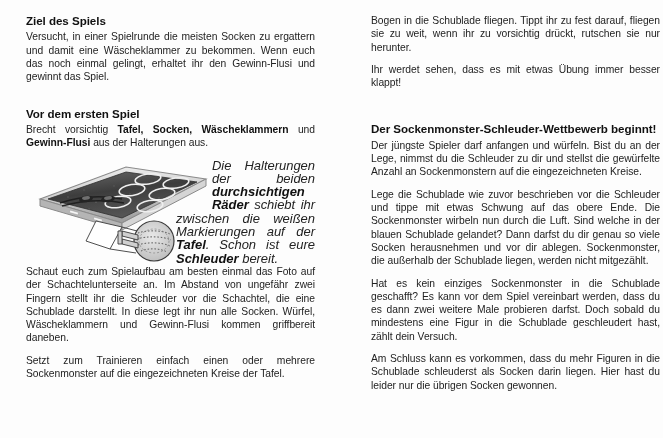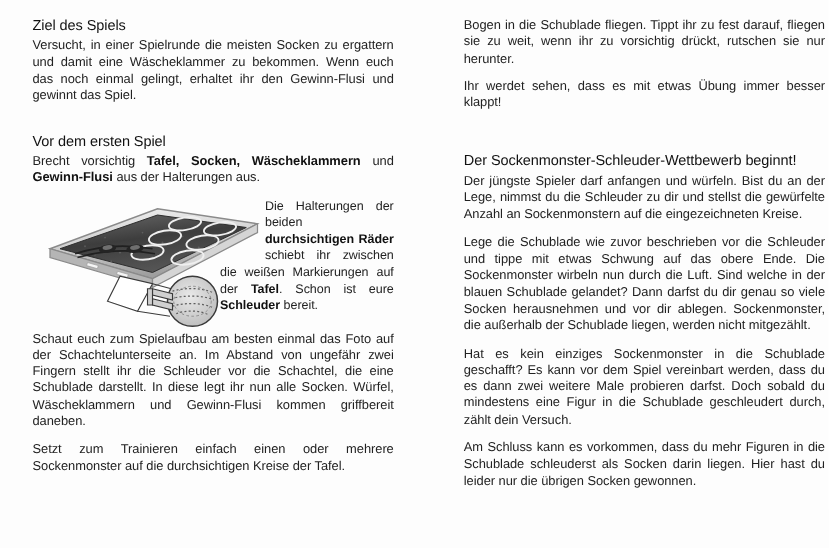--- a/index.html
+++ b/index.html
@@ -23,21 +23,21 @@
   .col {
     position: absolute;
     top: 0;
     width: 289px;
   }
   .col-left  { left: 26px; }
   .col-right { left: 371px; }
 
   h2.heading {
     font-size: 11.6px;
-    font-weight: normal;
+    font-weight: bold;
     line-height: 13.4px;
     margin: 0 0 3px 0;
     color: #111111;
     letter-spacing: -0.05px;
   }
   p.body {
     font-size: 10.3px;
     line-height: 13.3px;
     margin: 0 0 9px 0;
     text-align: justify;
@@ -59,26 +59,27 @@
     float: left;
     width: 186px;
     height: 102px;
     margin: 2px 6px 2px 0;
     position: relative;
     shape-outside: polygon(0 0, 186px 0, 186px 46px, 150px 52px, 150px 102px, 0 102px);
   }
   .fig svg { display: block; }
 
   .wrap-text {
-    font-size: 10px;
+    font-size: 13px;
     line-height: 13.3px;
     text-align: justify;
     color: #222222;
     margin: 0;
     letter-spacing: -0.03px;
+    font-style: italic;
   }
   .after-fig { clear: both; }
 </style>
 </head>
 <body>
 
 <div class="page">
 
   <div class="col col-left">
     <div class="spacer-top-left"></div>
@@ -188,38 +189,38 @@
       </svg>
     </div>
 
     <p class="wrap-text"><span>Die Halterungen der beiden </span><b>durchsichtigen Räder</b><span> schiebt ihr zwischen die weißen Markierungen auf der </span><b>Tafel</b><span>. Schon ist eure </span><b>Schleuder</b><span> bereit.</span></p>
 
     <div class="after-fig"></div>
 
 
     <p class="body">Schaut euch zum Spielaufbau am besten einmal das Foto auf der Schachtelunterseite an. Im Abstand von ungefähr zwei Fingern stellt ihr die Schleuder vor die Schachtel, die eine Schublade darstellt. In diese legt ihr nun alle Socken. Würfel, Wäscheklammern und Gewinn-Flusi kommen griffbereit daneben.</p>
 
-    <p class="body">Setzt zum Trainieren einfach einen oder mehrere Sockenmonster auf die durchsichtigen Kreise der Tafel.</p>
+    <p class="body">Setzt zum Trainieren einfach einen oder mehrere Sockenmonster auf die eingezeichneten Kreise der Tafel.</p>
 
   </div>
 
   <div class="col col-right">
     <div class="spacer-top-right"></div>
 
     <p class="body">Bogen in die Schublade fliegen. Tippt ihr zu fest darauf, fliegen sie zu weit, wenn ihr zu vorsichtig drückt, rutschen sie nur herunter.</p>
 
     <p class="body">Ihr werdet sehen, dass es mit etwas Übung immer besser klappt!</p>
 
     <div class="gap-before-heading-right"></div>
 
     <h2 class="heading">Der Sockenmonster-Schleuder-Wettbewerb beginnt!</h2>
 
     <p class="body">Der jüngste Spieler darf anfangen und würfeln. Bist du an der Lege, nimmst du die Schleuder zu dir und stellst die gewürfelte Anzahl an Sockenmonstern auf die eingezeichneten Kreise.</p>
 
     <p class="body">Lege die Schublade wie zuvor beschrieben vor die Schleuder und tippe mit etwas Schwung auf das obere Ende. Die Sockenmonster wirbeln nun durch die Luft. Sind welche in der blauen Schublade gelandet? Dann darfst du dir genau so viele Socken herausnehmen und vor dir ablegen. Sockenmonster, die außerhalb der Schublade liegen, werden nicht mitgezählt.</p>
 
-    <p class="body">Hat es kein einziges Sockenmonster in die Schublade geschafft? Es kann vor dem Spiel vereinbart werden, dass du es dann zwei weitere Male probieren darfst. Doch sobald du mindestens eine Figur in die Schublade geschleudert durch, zählt dein Versuch.</p>
+    <p class="body">Hat es kein einziges Sockenmonster in die Schublade geschafft? Es kann vor dem Spiel vereinbart werden, dass du es dann zwei weitere Male probieren darfst. Doch sobald du mindestens eine Figur in die Schublade geschleudert hast, zählt dein Versuch.</p>
 
 
     <p class="body tight">Am Schluss kann es vorkommen, dass du mehr Figuren in die Schublade schleuderst als Socken darin liegen. Hier hast du leider nur die übrigen Socken gewonnen.</p>
   </div>
 
 </div>
 
 </body></html>

